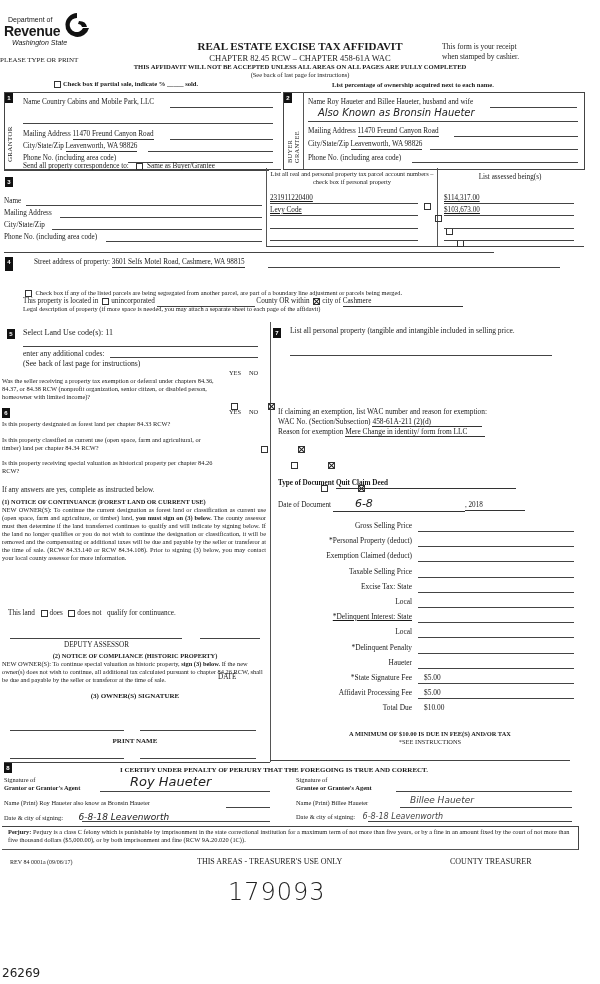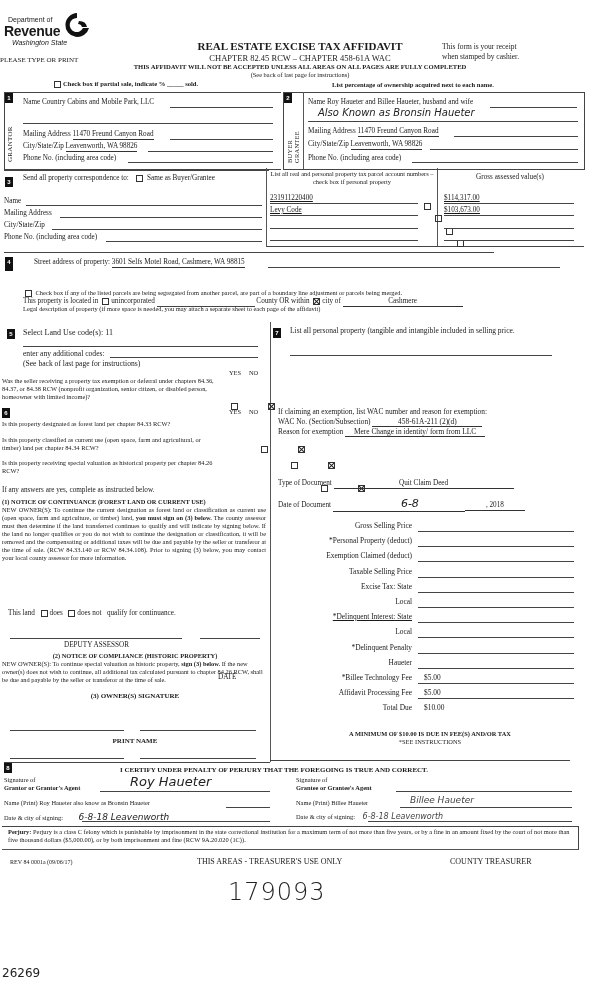--- a/index.html
+++ b/index.html
@@ -1,21 +1,21 @@
 <!DOCTYPE html>
 <html><head>
 <meta charset="utf-8">
 <style>
   html, body { margin:0; padding:0; background:#fff; }
   body { width:600px; height:984px; position:relative; overflow:hidden; font-family:"Liberation Serif", serif; color:#1a1a1a; }
   .abs { position:absolute; }
   .t { font-size:7.2px; line-height:1.25; white-space:nowrap; }
   .ts { font-size:6.4px; line-height:1.25; }
   .b { font-weight:bold; }
-  .ul { border-bottom:1px solid #333; display:inline-block;text-align:center; }
+  .ul { border-bottom:1px solid #333; display:inline-block; }
   .line { position:absolute; height:0; border-top:1px solid #444; }
   .vline { position:absolute; width:0; border-left:1px solid #555; }
   .box { position:absolute; border:1px solid #444; }
   .sec { position:absolute; width:8px; height:10px; background:#111; color:#fff; font-size:6px; font-weight:bold; text-align:center; line-height:10px; font-family:"Liberation Sans", sans-serif; }
   .cb { display:inline-block; width:5px; height:5px; border:1px solid #333; vertical-align:middle; margin:0 2px; position:relative; }
   .cb.x::before, .cb.x::after { content:""; position:absolute; left:-1px; top:2px; width:7px; height:1px; background:#222; }
   .cb.x::before { transform:rotate(45deg); }
   .cb.x::after { transform:rotate(-45deg); }
   .vert { position:absolute; writing-mode:vertical-rl; transform:rotate(180deg); font-size:7px; letter-spacing:0.3px; }
   .hand { font-family:"DejaVu Sans", sans-serif; font-style:italic; color:#222; }
@@ -99,38 +99,38 @@
 </div>
 <div class="line" style="left:430px;top:149px;width:148px;"></div>
 <div class="abs t" style="left:308px;top:154px;">
   <span>Phone No. (including area code)</span>
 </div>
 <div class="line" style="left:412px;top:162px;width:166px;"></div>
 
 
 <div class="line" style="left:4px;top:170px;width:265px;"></div>
 <div class="sec" style="left:5px;top:177px;">3</div>
-<div class="abs t" style="left:23px;top:174px;">
+<div class="abs t" style="left:23px;top:162px;">
   <span>Send all property correspondence to:</span>
   &nbsp;&nbsp;<span class="cb"></span>
   <span>Same as Buyer/Grantee</span>
 </div>
 <div class="abs t" style="left:4px;top:197px;">Name</div>
 <div class="line" style="left:26px;top:205px;width:236px;"></div>
 <div class="abs t" style="left:4px;top:209px;">Mailing Address</div>
 <div class="line" style="left:60px;top:217px;width:202px;"></div>
 <div class="abs t" style="left:4px;top:221px;">City/State/Zip</div>
 <div class="line" style="left:52px;top:229px;width:210px;"></div>
 <div class="abs t" style="left:4px;top:233px;">Phone No. (including area code)</div>
 <div class="line" style="left:106px;top:241px;width:156px;"></div>
 
 <div class="box" style="left:266px;top:168px;width:317px;height:78px;border-left:1px solid #555;border-top:none;border-right:none;"></div>
 <div class="vline" style="left:437px;top:168px;height:78px;"></div>
 <div class="abs ts center" style="left:268px;top:170px;width:168px;white-space:normal;">List all real and personal property tax parcel account numbers – check box if personal property</div>
-<div class="abs t center" style="left:440px;top:173px;width:140px;">Gross assessed value(s)</div>
+<div class="abs t center" style="left:440px;top:173px;width:140px;">List assessed being(s)</div>
 <div id="parcel-rows"><div class="abs t" style="left: 270px; top: 194px; width: 148px; border-bottom: 1px solid rgb(68, 68, 68); height: 9px; text-decoration: underline;">231911220400</div><span class="cb abs" style="left: 422px; top: 196px;"></span><div class="abs t" style="left: 444px; top: 194px; width: 130px; border-bottom: 1px solid rgb(68, 68, 68); height: 9px; text-decoration: underline;">$114,317.00</div><div class="abs t" style="left: 270px; top: 206px; width: 148px; border-bottom: 1px solid rgb(68, 68, 68); height: 9px; text-decoration: underline;">Levy Code</div><span class="cb abs" style="left: 422px; top: 208px;"></span><div class="abs t" style="left: 444px; top: 206px; width: 130px; border-bottom: 1px solid rgb(68, 68, 68); height: 9px; text-decoration: underline;">$103,673.00</div><div class="abs t" style="left: 270px; top: 219px; width: 148px; border-bottom: 1px solid rgb(68, 68, 68); height: 9px; text-decoration: underline;"></div><span class="cb abs" style="left: 422px; top: 221px;"></span><div class="abs t" style="left: 444px; top: 219px; width: 130px; border-bottom: 1px solid rgb(68, 68, 68); height: 9px; text-decoration: underline;"></div><div class="abs t" style="left: 270px; top: 231px; width: 148px; border-bottom: 1px solid rgb(68, 68, 68); height: 9px; text-decoration: underline;"></div><span class="cb abs" style="left: 422px; top: 233px;"></span><div class="abs t" style="left: 444px; top: 231px; width: 130px; border-bottom: 1px solid rgb(68, 68, 68); height: 9px; text-decoration: underline;"></div></div>
 
 
 <div class="line" style="left:4px;top:252px;width:490px;"></div>
 <div class="sec" style="left:5px;top:257px;height:14px;">4</div>
 <div class="abs t" style="left:23px;top:258px;margin-left:11px;">
   <span>Street address of property:</span>
   <span class="ul">3601 Selfs Motel Road, Cashmere, WA 98815</span>
 </div>
 <div class="line" style="left:268px;top:267px;width:292px;"></div>
@@ -210,21 +210,21 @@
 <div class="line" style="left:290px;top:355px;width:262px;"></div>
 <div class="abs t" style="left:278px;top:407px;font-size:7.4px;">If claiming an exemption, list WAC number and reason for exemption:</div>
 <div class="abs t" style="left:278px;top:417px;font-size:7.4px;">
   <span>WAC No. (Section/Subsection)</span>
   <span class="ul" style="min-width:110px;">458-61A-211 (2)(d)</span>
 </div>
 <div class="abs t" style="left:278px;top:427px;font-size:7.4px;">
   <span>Reason for exemption</span>
   <span class="ul" style="min-width:140px;">Mere Change in identity/ form from LLC</span>
 </div>
-<div class="abs t" style="left:278px;top:479px;">
+<div class="abs t" style="left:278px;top:479px;font-weight:bold;">
   <span>Type of Document</span>
   <span class="ul" style="min-width:180px;">Quit Claim Deed</span>
 </div>
 <div class="abs t" style="left:278px;top:497px;">
   <span>Date of Document</span>
   <span class="ul hand" style="min-width:110px;font-size:11px;padding-left:22px;">6-8</span><span class="ul" style="min-width:60px;">, 2018</span>
 </div>
 <div id="fee-rows">
     <div class="abs t right" style="left: 300px; top: 521px; width: 112px; font-size: 7.4px;">Gross Selling Price</div>
     <div class="abs t" style="left: 418px; top: 521px; width: 150px; height: 10px; font-size: 7.4px; padding-left: 6px; border-bottom: 1px solid rgb(68, 68, 68);"></div>
@@ -239,21 +239,21 @@
     <div class="abs t right" style="left: 300px; top: 597px; width: 112px; font-size: 7.4px;">Local</div>
     <div class="abs t" style="left: 418px; top: 597px; width: 150px; height: 10px; font-size: 7.4px; padding-left: 6px; border-bottom: 1px solid rgb(68, 68, 68);"></div>
     <div class="abs t right" style="left: 300px; top: 612px; width: 112px; font-size: 7.4px; text-decoration: underline;">*Delinquent Interest: State</div>
     <div class="abs t" style="left: 418px; top: 612px; width: 150px; height: 10px; font-size: 7.4px; padding-left: 6px; border-bottom: 1px solid rgb(68, 68, 68);"></div>
     <div class="abs t right" style="left: 300px; top: 627px; width: 112px; font-size: 7.4px;">Local</div>
     <div class="abs t" style="left: 418px; top: 627px; width: 150px; height: 10px; font-size: 7.4px; padding-left: 6px; border-bottom: 1px solid rgb(68, 68, 68);"></div>
     <div class="abs t right" style="left: 300px; top: 643px; width: 112px; font-size: 7.4px;">*Delinquent Penalty</div>
     <div class="abs t" style="left: 418px; top: 643px; width: 150px; height: 10px; font-size: 7.4px; padding-left: 6px; border-bottom: 1px solid rgb(68, 68, 68);"></div>
     <div class="abs t right" style="left: 300px; top: 658px; width: 112px; font-size: 7.4px;">Haueter</div>
     <div class="abs t" style="left: 418px; top: 658px; width: 150px; height: 10px; font-size: 7.4px; padding-left: 6px; border-bottom: 1px solid rgb(68, 68, 68);"></div>
-    <div class="abs t right" style="left: 300px; top: 673px; width: 112px; font-size: 7.4px;">*Billee Technology Fee</div>
+    <div class="abs t right" style="left: 300px; top: 673px; width: 112px; font-size: 7.4px;">*State Signature Fee</div>
     <div class="abs t" style="left: 418px; top: 673px; width: 150px; height: 10px; font-size: 7.4px; padding-left: 6px; border-bottom: 1px solid rgb(68, 68, 68);">$5.00</div>
     <div class="abs t right" style="left: 300px; top: 688px; width: 112px; font-size: 7.4px;">Affidavit Processing Fee</div>
     <div class="abs t" style="left: 418px; top: 688px; width: 150px; height: 10px; font-size: 7.4px; padding-left: 6px; border-bottom: 1px solid rgb(68, 68, 68);">$5.00</div>
     <div class="abs t right" style="left: 300px; top: 703px; width: 112px; font-size: 7.4px;">Total Due</div>
     <div class="abs t" style="left: 418px; top: 703px; width: 150px; height: 10px; font-size: 7.4px; padding-left: 6px;">$10.00</div>
   </div>
 <div class="abs ts b center" style="left:300px;top:730px;width:260px;">A MINIMUM OF $10.00 IS DUE IN FEE(S) AND/OR TAX</div>
 <div class="abs ts center" style="left:300px;top:738px;width:260px;">*SEE INSTRUCTIONS</div>
 <div class="line" style="left:270px;top:760px;width:300px;"></div>
 

